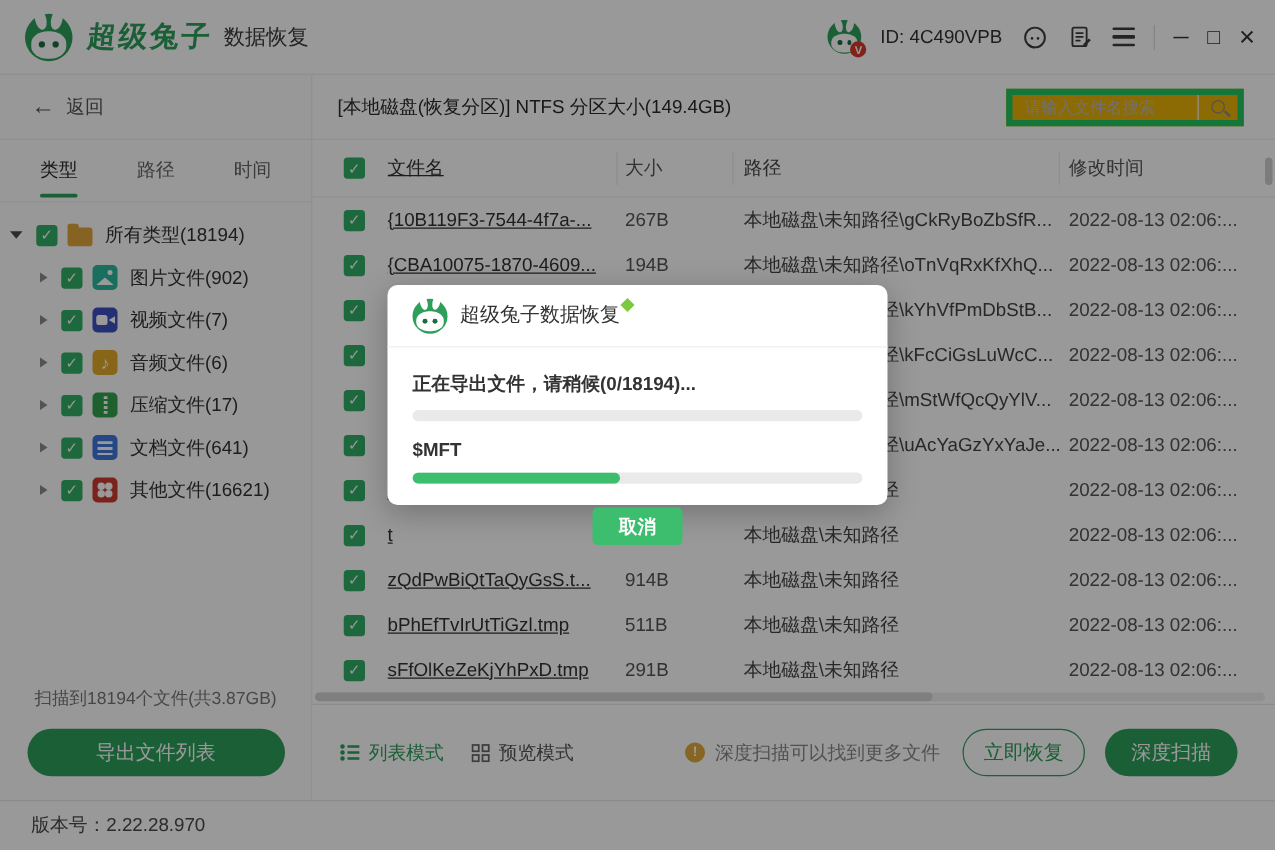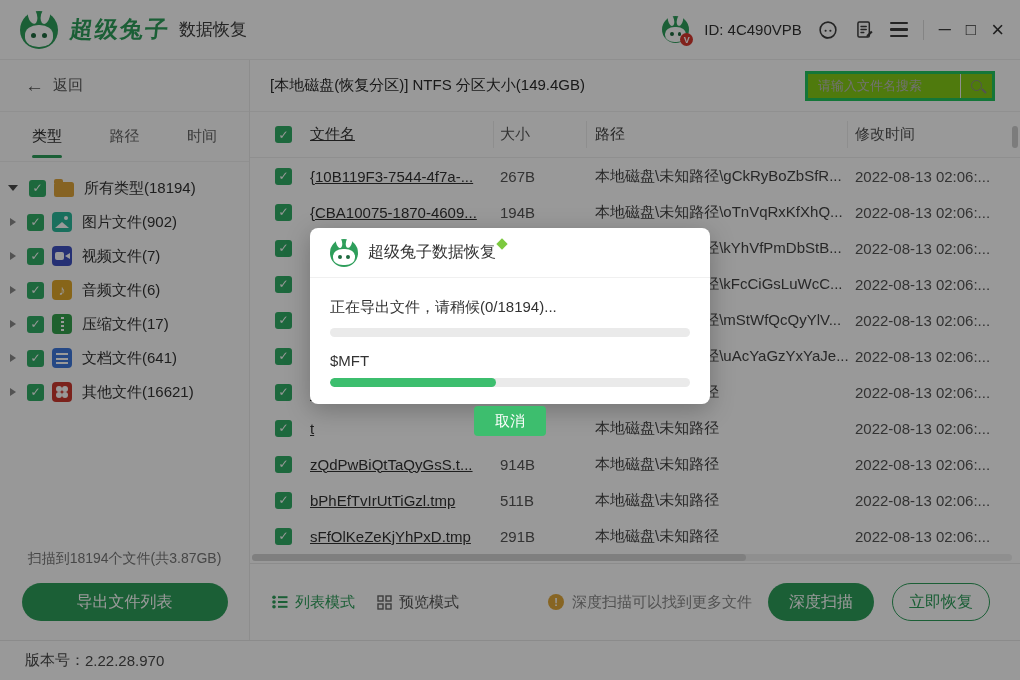--- a/index.html
+++ b/index.html
@@ -34,21 +34,21 @@
   .sidebar{position:absolute;left:0;top:60px;width:250px;height:580px;background:#FDFDFD;border-right:1px solid #ECECEC;}
   .back-row{height:52px;display:flex;align-items:center;padding-left:25px;border-bottom:1px solid #F0F0F0;color:#555;}
   .back-arrow{font-size:19px;color:#555;}
   .back-label{margin-left:9px;font-size:15px;}
   .tabs-row{height:50px;display:flex;align-items:center;justify-content:space-between;padding:0 32px;border-bottom:1px solid #F0F0F0;}
   .tab{font-size:15px;color:#666;position:relative;height:100%;display:flex;align-items:center;cursor:pointer;}
   .tab.active{color:#2B2B2B;}
   .tab.active::after{content:'';position:absolute;left:50%;transform:translateX(-50%);bottom:3px;width:30px;height:3px;background:#2E9E5B;border-radius:2px;}
   .tree{padding-top:9px;}
   .tree-item{height:34px;display:flex;align-items:center;padding-left:8px;cursor:pointer;}
-  .tree-item.child{padding-left:10px;}
+  .tree-item.child{padding-left:32px;}
   .caret{flex:none;width:0;height:0;}
   .caret-down{border-left:5px solid transparent;border-right:5px solid transparent;border-top:6px solid #4A4A4A;}
   .caret-right{border-top:4.5px solid transparent;border-bottom:4.5px solid transparent;border-left:6px solid #8A8A8A;}
   .cb{flex:none;width:17px;height:17px;background:#31AD66;border-radius:3px;position:relative;}
   .cb::after{content:'✓';position:absolute;inset:0;color:#fff;font-size:12px;font-weight:bold;display:flex;align-items:center;justify-content:center;}
   .tree-item .cb{margin-left:11px;}
   .ticon{flex:none;width:20px;height:20px;border-radius:4px;margin-left:8px;position:relative;}
   .icon-folder{height:15px;border-radius:2.5px;margin-top:2px;}
   .icon-folder::before{content:'';position:absolute;top:-3px;left:0;width:9px;height:4px;background:inherit;border-radius:2px 2px 0 0;}
   .icon-image::before{content:'';position:absolute;left:3px;bottom:4px;width:0;height:0;border-left:7px solid transparent;border-right:7px solid transparent;border-bottom:6px solid #fff;}
@@ -62,21 +62,21 @@
   .icon-other::after{content:'';position:absolute;top:4px;right:4px;width:6px;height:6px;border-radius:50%;background:#fff;box-shadow:-6px 6px 0 #fff;}
   .tree-label{margin-left:10px;font-size:15px;color:#333;white-space:nowrap;}
   .sidebar-bottom{position:absolute;left:0;bottom:0;width:100%;padding-bottom:19px;text-align:center;}
   .scan-summary{font-size:14px;color:#777;margin-bottom:15px;}
   .export-btn{margin:0 auto;width:206px;height:38px;border-radius:19px;background:#2E9E5B;color:#fff;font-size:16px;display:flex;align-items:center;justify-content:center;cursor:pointer;}
 
   
   .main{position:absolute;left:250px;top:60px;width:770px;height:580px;background:#fff;}
   .main-head{height:52px;display:flex;align-items:center;padding:0 25px 0 20px;border-bottom:1px solid #F0F0F0;}
   .partition-title{font-size:15px;color:#2B2B2B;}
-  .search-box{margin-left:auto;width:190px;height:30px;background:#84cc16;border:3px solid #22c55e;display:flex;align-items:center;}
+  .search-box{margin-left:auto;width:190px;height:30px;background:#eab308;border:5px solid #22c55e;display:flex;align-items:center;}
   .search-input{flex:1;border:none;outline:none;background:transparent;padding:0 10px;font-size:13px;color:#555;min-width:0;}
   .search-input::placeholder{color:#BDBDBD;}
   .search-icon-zone{flex:none;width:32px;height:100%;display:flex;align-items:center;justify-content:center;border-left:1px solid #EFEFEF;cursor:pointer;}
   .mag{width:11px;height:11px;border:1.7px solid #8A8A8A;border-radius:50%;position:relative;}
   .mag::after{content:'';position:absolute;width:6px;height:1.7px;background:#8A8A8A;transform:rotate(45deg);right:-6px;bottom:-2px;}
   .thead{height:46px;display:flex;align-items:center;border-bottom:1px solid #EFEFEF;position:relative;font-size:15px;color:#666;}
   .col-sep{position:absolute;top:9px;bottom:9px;width:1px;background:#EDEDED;}
   .trow{height:36px;display:flex;align-items:center;position:relative;font-size:15px;}
   .c-check{flex:none;margin-left:25px;width:17px;}
   .c-name{position:absolute;left:60px;width:180px;color:#333;white-space:nowrap;overflow:hidden;text-decoration:underline;}
@@ -101,21 +101,21 @@
   
   .footer{position:absolute;left:0;top:640px;width:1020px;height:40px;background:#fff;border-top:1px solid #E8E8E8;display:flex;align-items:center;padding-left:25px;font-size:15px;color:#4A4A4A;}
 
   
   .overlay{position:absolute;inset:0;background:rgba(0,0,0,0.40);z-index:50;}
   .dialog{position:absolute;left:310px;top:228px;width:400px;height:176px;background:#fff;border-radius:8px;box-shadow:0 6px 24px rgba(0,0,0,0.25);z-index:60;}
   .dialog-head{height:50px;display:flex;align-items:center;padding:0 20px;border-bottom:1px solid #F0F0F0;}
   .dialog-logo{width:28px;height:28px;}
   .dialog-title{margin-left:10px;font-size:16px;color:#333;}
   .sparkle{width:8px;height:8px;background:#7CC93F;transform:rotate(45deg);position:relative;top:-9px;left:2px;}
-  .dialog-body{padding:20px 20px 0 20px;}
+  .dialog-body{padding:20px 20px 0 20px;font-weight:bold;}
   .dlg-msg{font-size:15px;color:#333;}
   .pbar{margin-top:11px;height:9px;background:#EAEAEA;border-radius:5px;overflow:hidden;}
   .pfill{height:100%;background:#3CBE6E;border-radius:5px;width:0;}
   .dlg-file{margin-top:15px;font-size:15px;color:#333;}
   .cancel-btn{margin:19px auto 0;width:72px;height:30px;border-radius:4px;background:#3DBE6E;color:#fff;font-size:15px;display:flex;align-items:center;justify-content:center;cursor:pointer;}
 </style>
 </head>
 <body>
 
 <div id="app">
@@ -349,22 +349,22 @@
             <rect x="1" y="1" width="5" height="5" fill="none" stroke="#666" stroke-width="1.4"></rect>
             <rect x="9" y="1" width="5" height="5" fill="none" stroke="#666" stroke-width="1.4"></rect>
             <rect x="1" y="9" width="5" height="5" fill="none" stroke="#666" stroke-width="1.4"></rect>
             <rect x="9" y="9" width="5" height="5" fill="none" stroke="#666" stroke-width="1.4"></rect>
           </svg>
         <span class="mode-label-prev">预览模式</span>
       </span>
       <span class="toolbar-right">
         <span class="warn-icon">!</span>
         <span class="deep-hint">深度扫描可以找到更多文件</span>
+        <span class="pill-btn recover-btn">立即恢复</span>
         <span class="pill-btn deep-scan-btn">深度扫描</span>
-        <span class="pill-btn recover-btn">立即恢复</span>
       </span>
     </div>
   </div>
 
   <div class="footer">
     <span>版本号：</span>
     <span>2.22.28.970</span>
   </div>
 
   <div class="overlay"></div>

